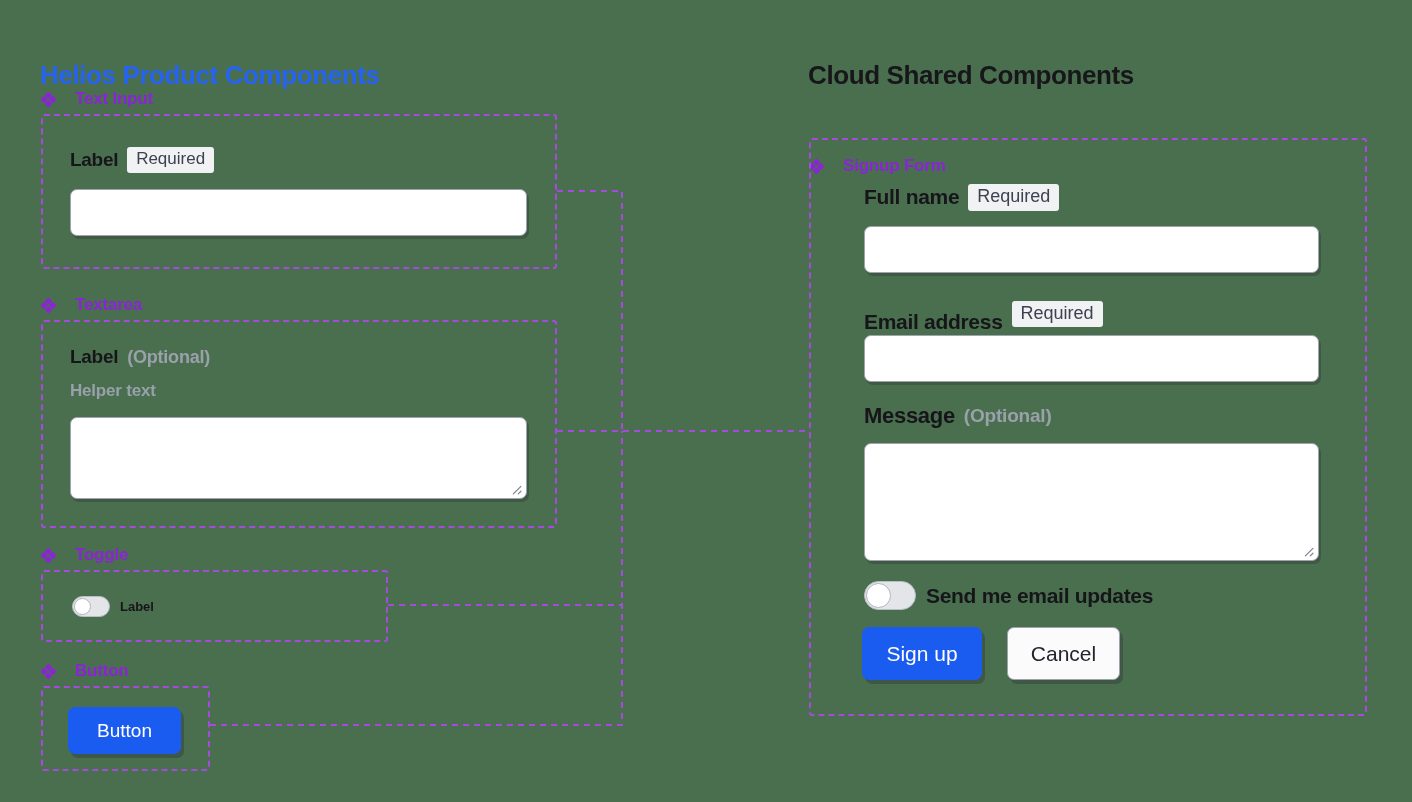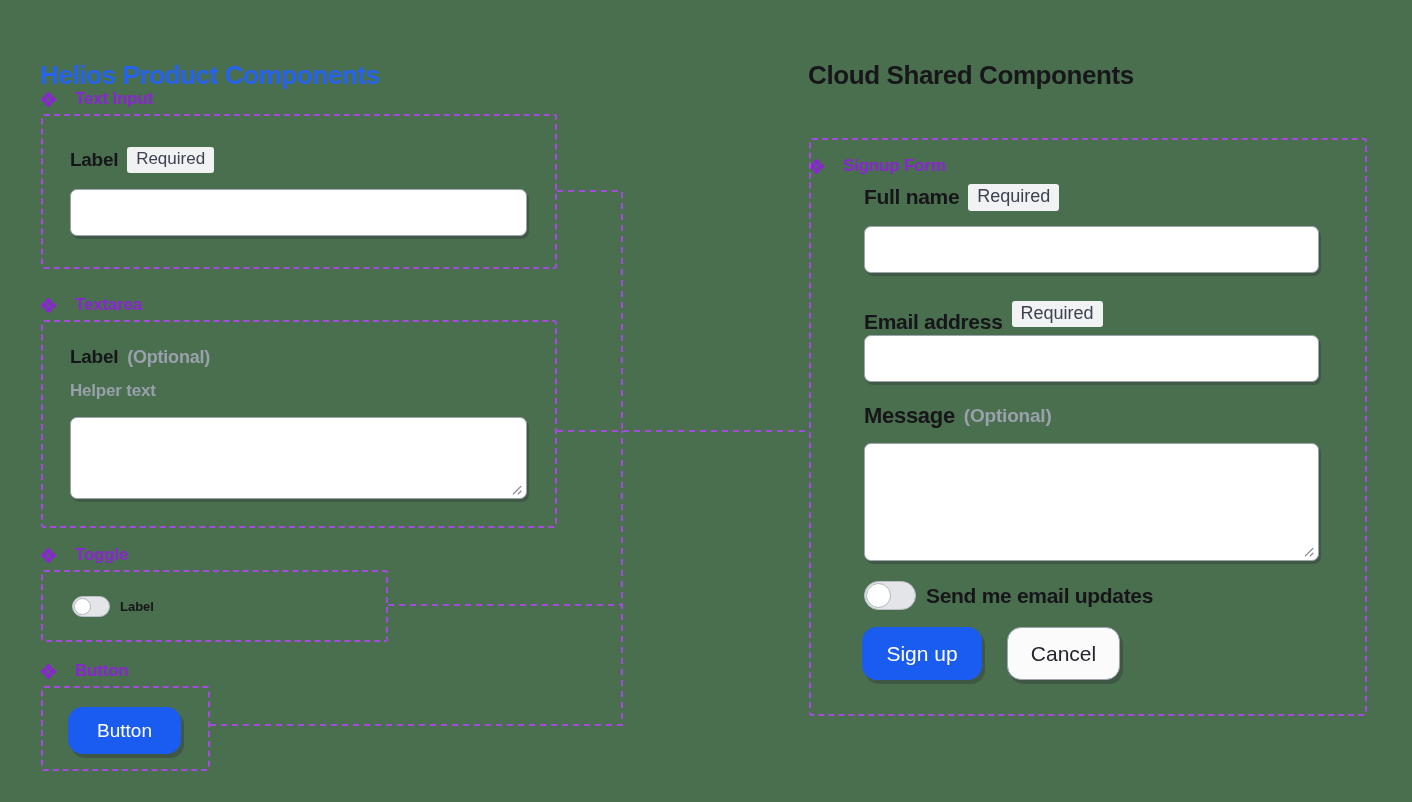--- a/index.html
+++ b/index.html
@@ -117,21 +117,21 @@
   .toggle.big .knob { width: 25px; height: 25px; }
 
   .toggle-row { display: flex; align-items: center; gap: 10px; }
   .toggle-text { font-size: 13px; font-weight: 700; color: #16151a; }
   .toggle-text.big { font-size: 21px; letter-spacing: -0.3px; }
 
   .btn {
     display: inline-flex;
     align-items: center;
     justify-content: center;
-    border-radius: 14px;
+    border-radius: 7px;
     cursor: pointer;
     white-space: nowrap;
     font-family: "Liberation Sans", sans-serif;
   }
   .btn-primary {
     background: #1b5cf0;
     color: #ffffff;
     border: 1px solid #1b5cf0;
     box-shadow: 3px 4px 0 rgba(40,40,50,0.32);
   }

